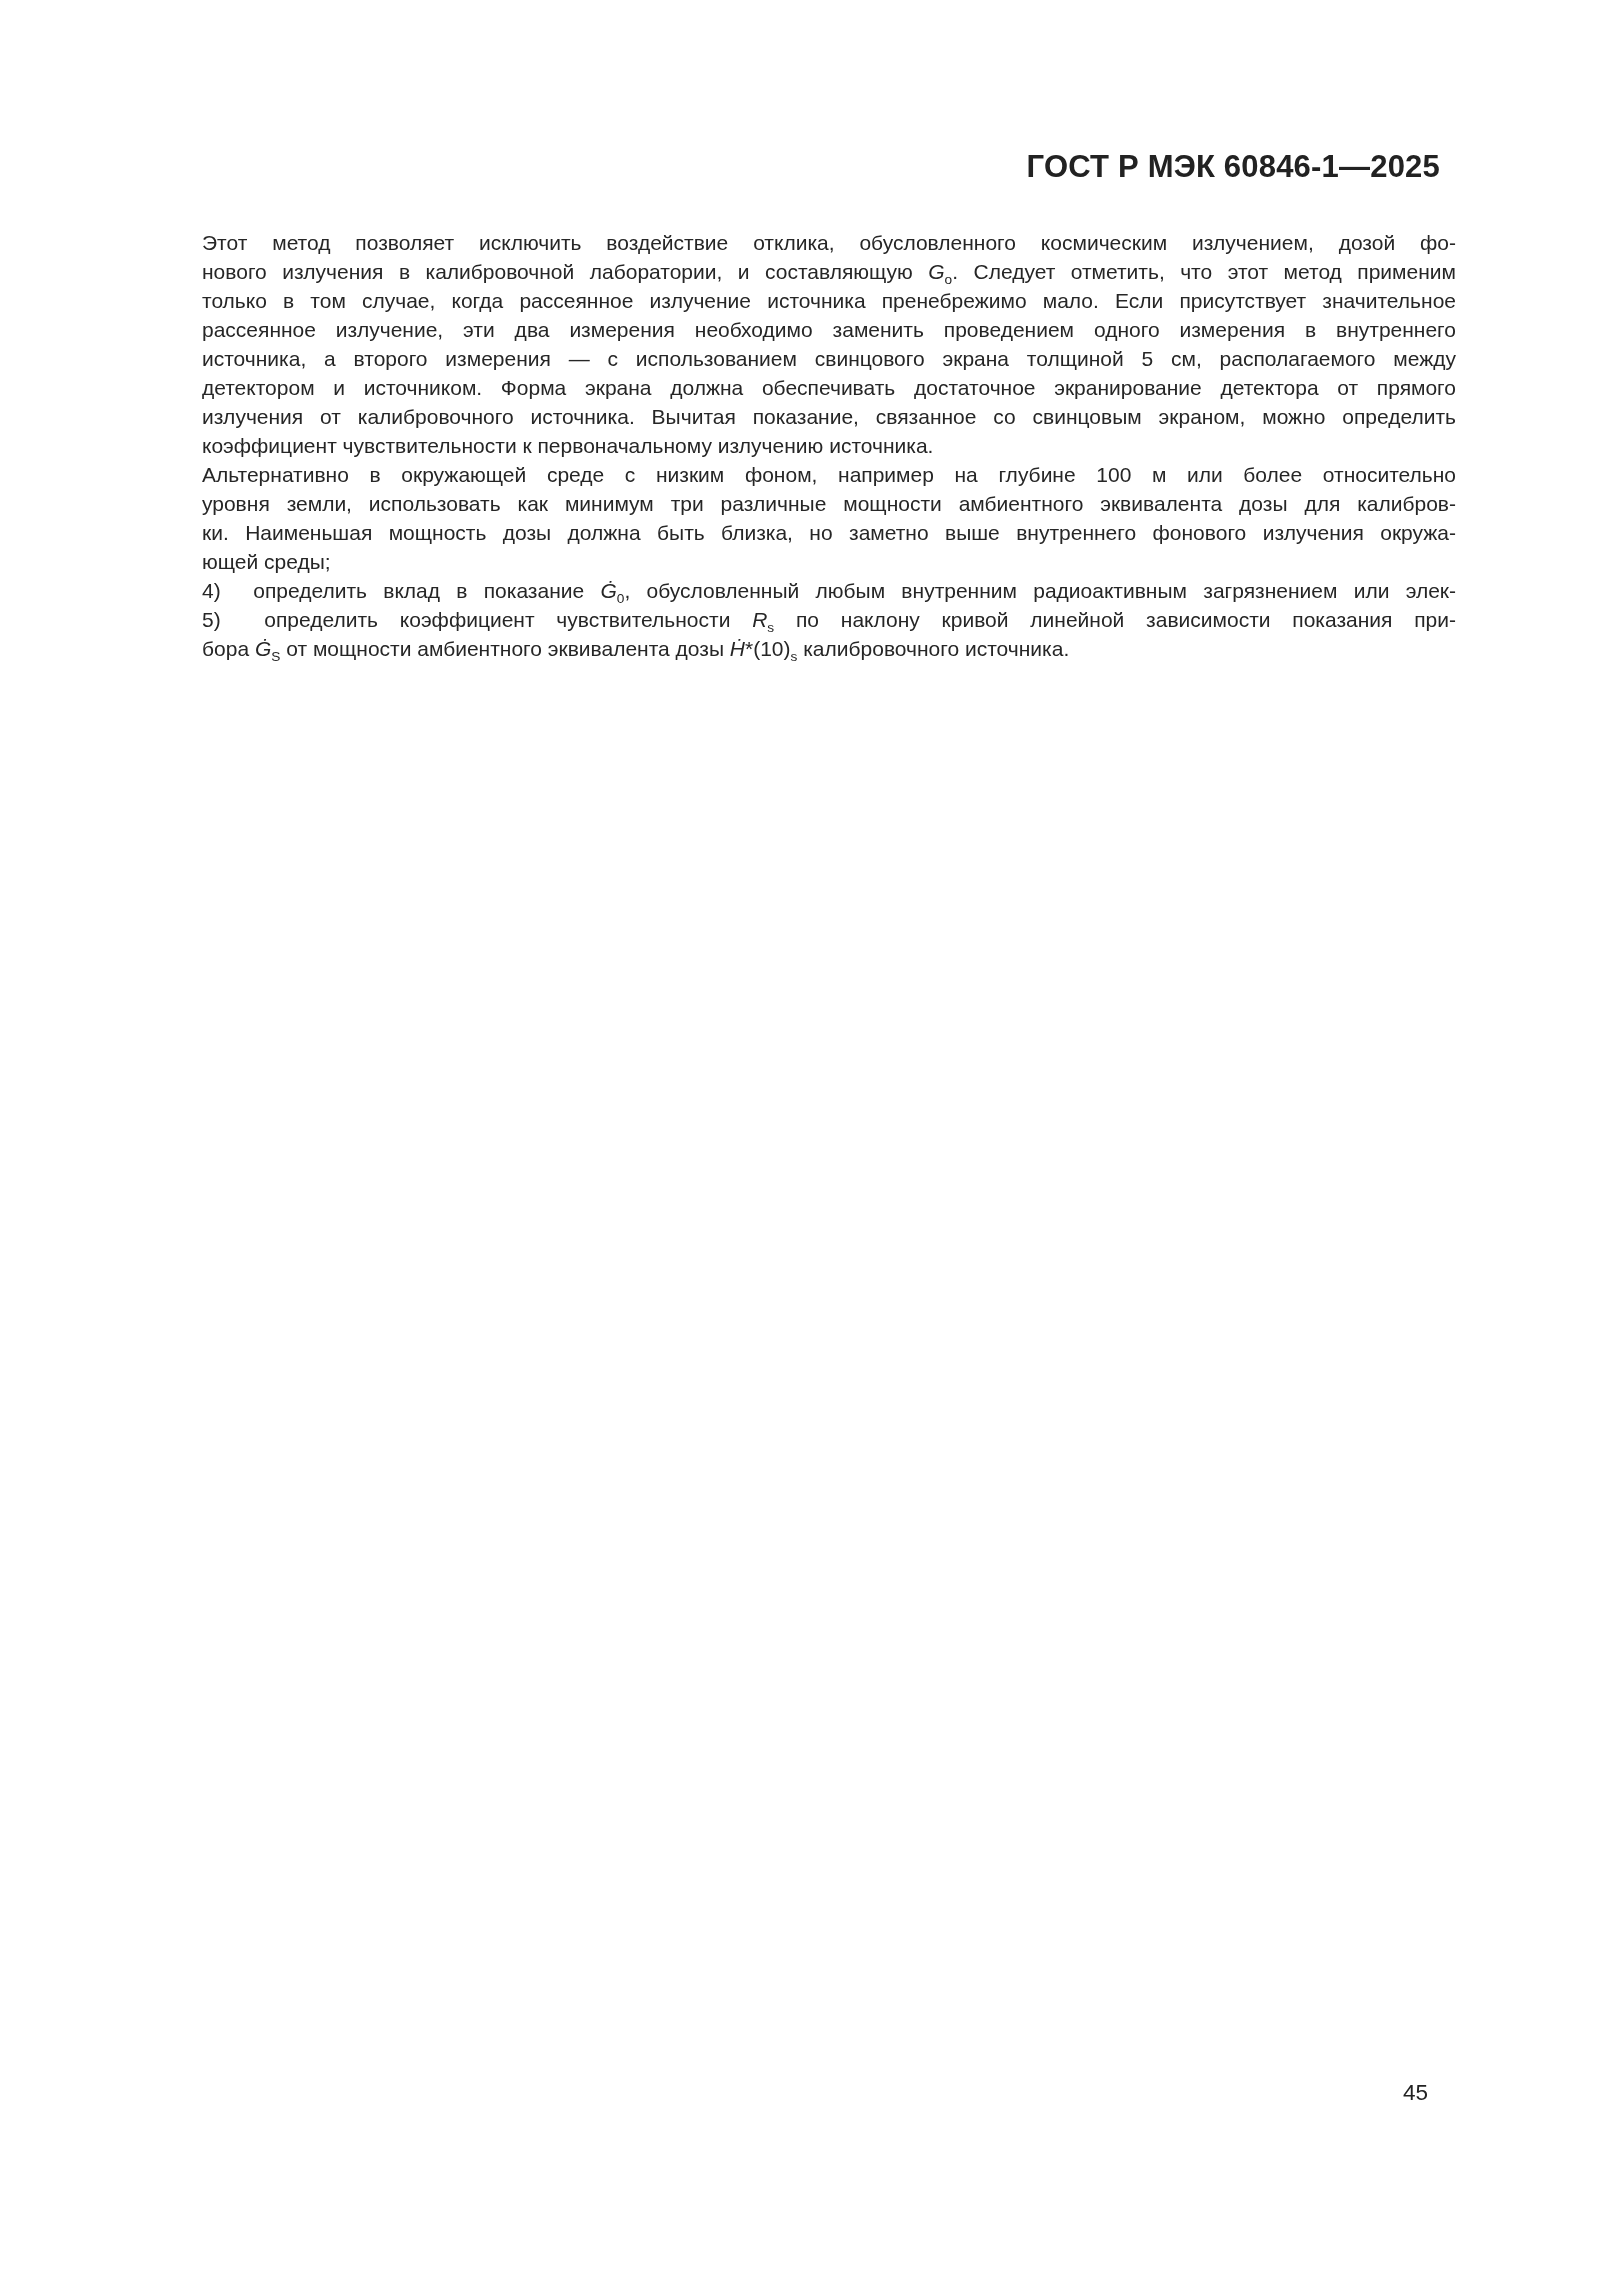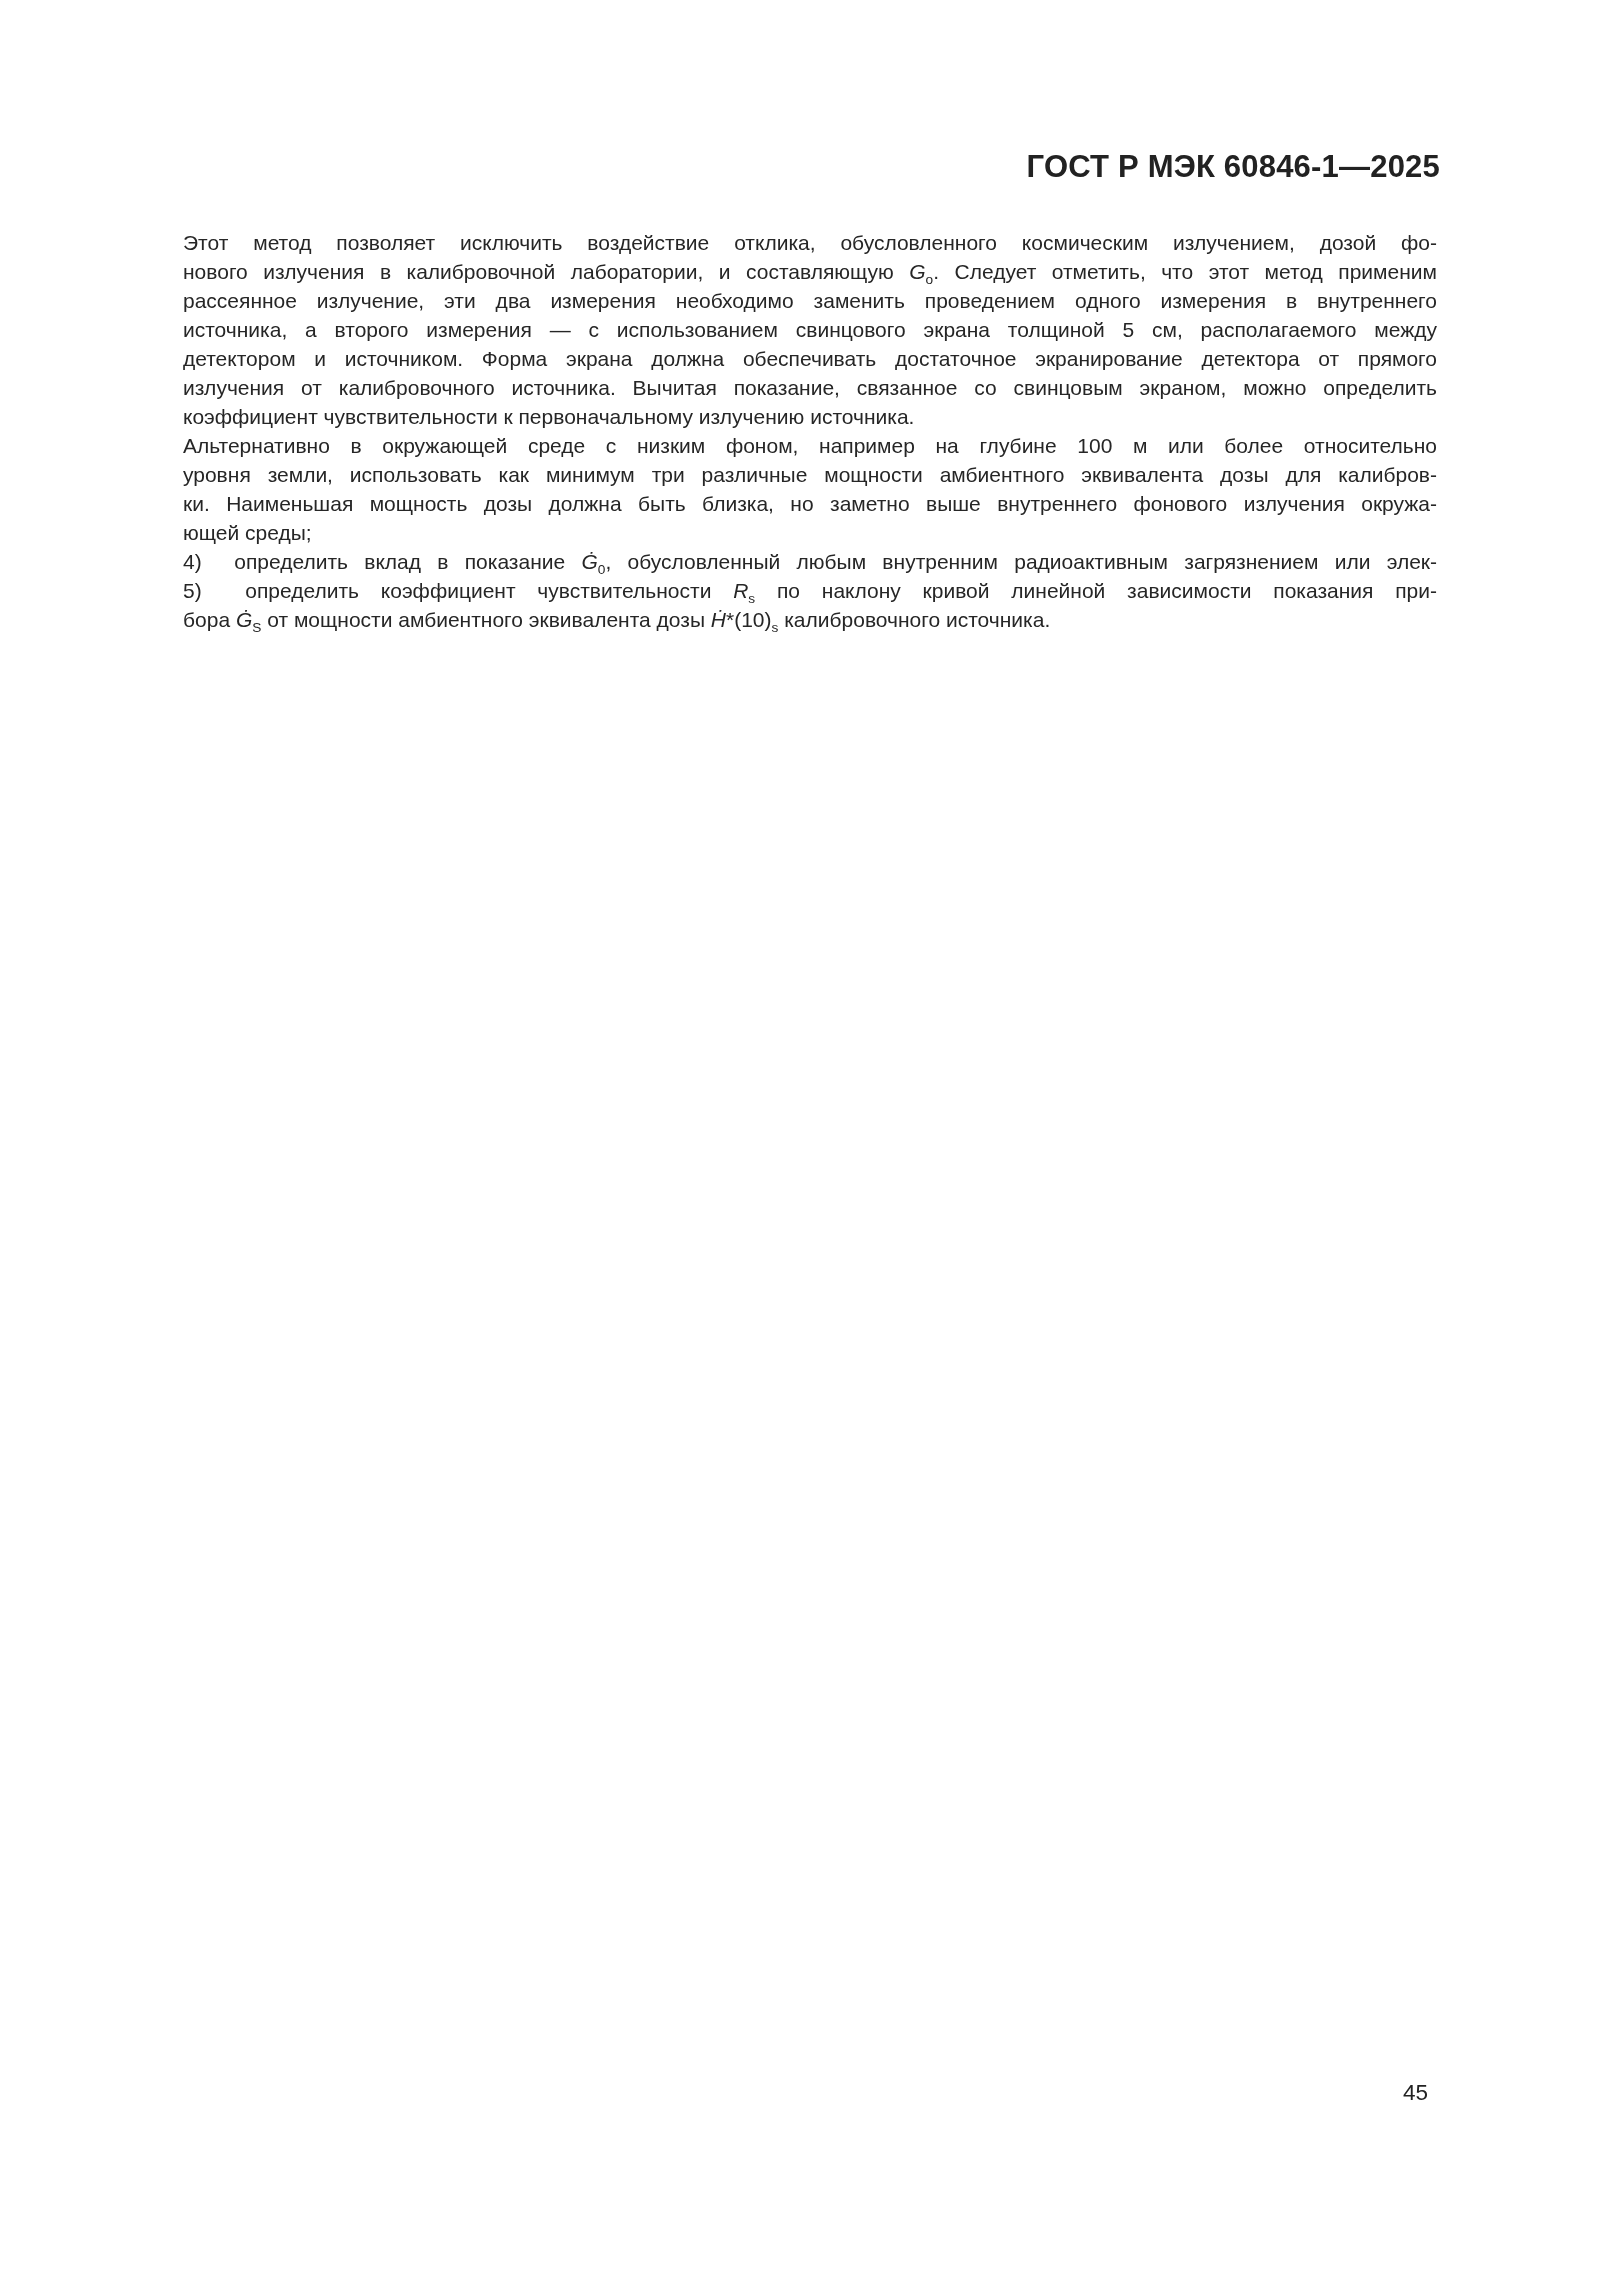--- a/index.html
+++ b/index.html
@@ -1,39 +1,40 @@
 <!DOCTYPE html>
 <html><head>
 <meta charset="utf-8">
 <style>
   html, body { margin: 0; padding: 0; background: #ffffff; }
   body { width: 1621px; height: 2293px; position: relative; overflow: hidden;
          font-family: "Liberation Sans", "DejaVu Sans", sans-serif; color: #262626; }
   .header { position: absolute; top: 149px; right: 181px; font-weight: bold;
             font-size: 31px; letter-spacing: 0.2px; color: #222; }
-  .content { position: absolute; left: 135px; top: 228px; width: 1302px;
+  .content { position: absolute; left: 154px; top: 228px; width: 1302px;
              font-size: 21px; line-height: 29px; text-align: justify;
              font-stretch: condensed; }
   .content p { margin: 0; text-indent: 48px; }
   .ln { display: block; text-align: justify; text-align-last: justify; white-space: nowrap; }
   .ln.last { text-align-last: left; }
   .sym { font-style: italic; }
   sub { font-size: 13.7px; vertical-align: -4.9px; line-height: 0; font-style: normal; }
   .pagenum { position: absolute; left: 1403px; top: 2080px; font-size: 22.5px; color: #222; }
 </style>
 </head>
 <body>
 
 <div class="header">ГОСТ Р МЭК 60846-1—2025</div>
 
 <div class="content">
 
   <p>
     <span class="ln">Этот метод позволяет исключить воздействие отклика, обусловленного космическим излучением, дозой фо-</span>
     <span class="ln"><span>нового излучения в калибровочной лаборатории, и составляющую </span><span class="sym">G</span><sub>o</sub><span>. Следует отметить, что этот метод применим</span></span>
+    <span class="ln">только в том случае, когда рассеянное излучение источника пренебрежимо мало. Если присутствует значительное</span>
     <span class="ln">рассеянное излучение, эти два измерения необходимо заменить проведением одного измерения в внутреннего</span>
     <span class="ln">источника, а второго измерения — с использованием свинцового экрана толщиной 5 см, располагаемого между</span>
     <span class="ln">детектором и источником. Форма экрана должна обеспечивать достаточное экранирование детектора от прямого</span>
     <span class="ln">излучения от калибровочного источника. Вычитая показание, связанное со свинцовым экраном, можно определить</span>
     <span class="ln last">коэффициент чувствительности к первоначальному излучению источника.</span>
   </p>
 
   <p>
     <span class="ln">Альтернативно в окружающей среде с низким фоном, например на глубине 100 м или более относительно</span>
     <span class="ln">уровня земли, использовать как минимум три различные мощности амбиентного эквивалента дозы для калибров-</span>

